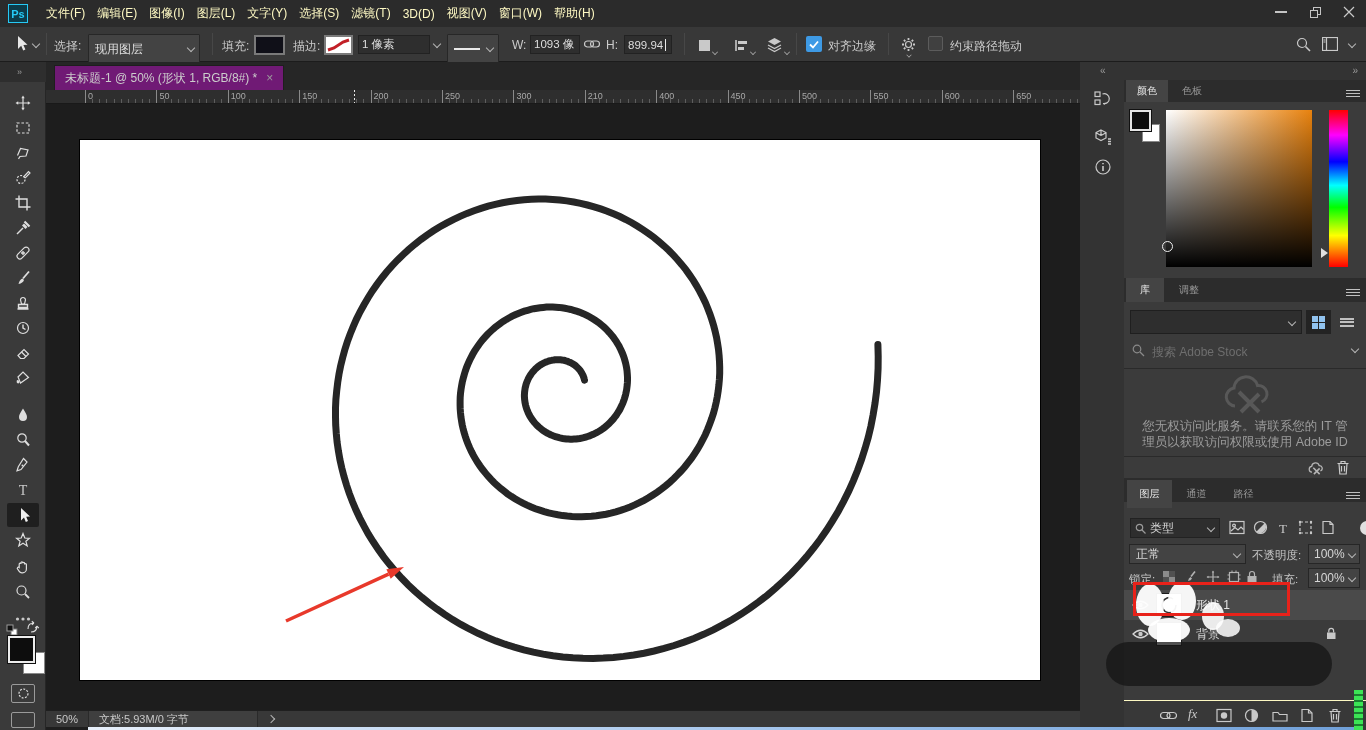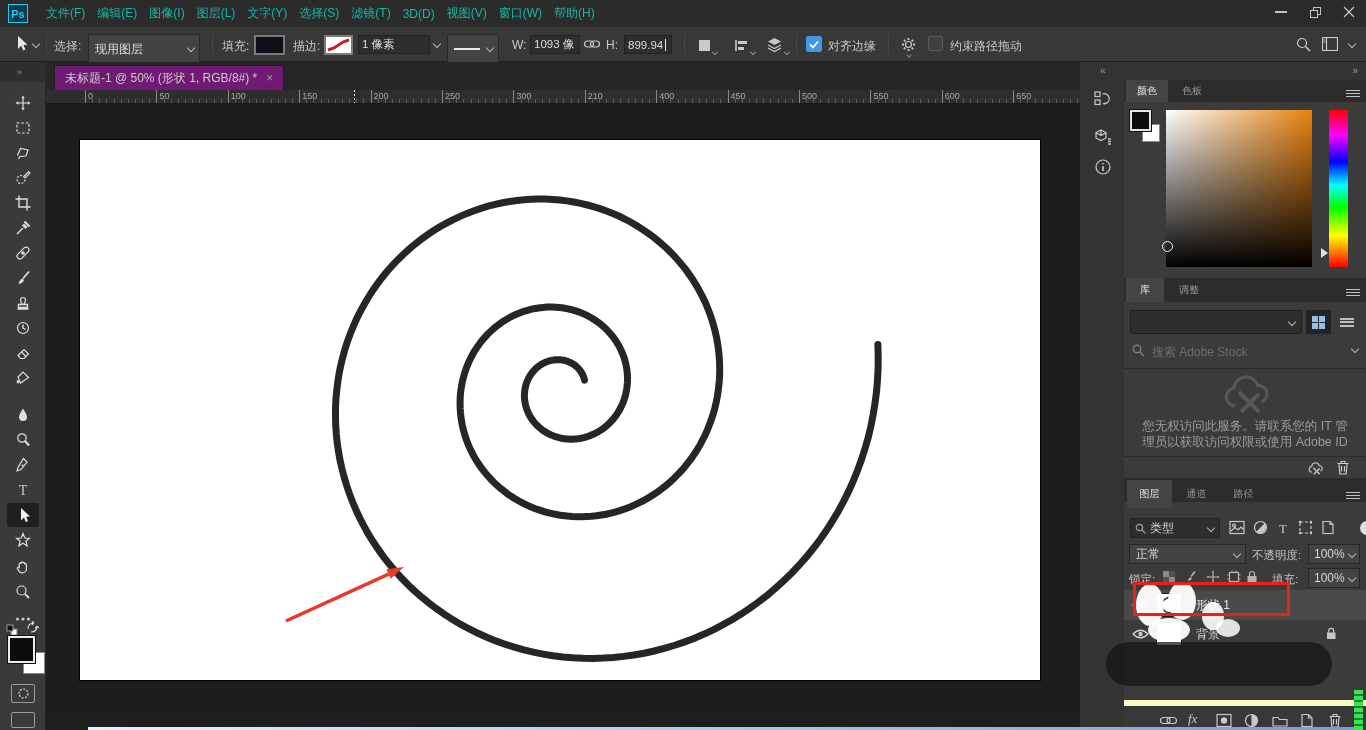--- a/index.html
+++ b/index.html
@@ -4,21 +4,21 @@
 <style>
 *{margin:0;padding:0;box-sizing:border-box;}
 html,body{width:1366px;height:730px;overflow:hidden;background:#1e1e1e;font-family:"Liberation Sans","DejaVu Sans",sans-serif;}
 .abs{position:absolute;}
 #app{position:relative;width:1366px;height:730px;color:#d6d6d6;font-size:12px;}
 svg{display:block;}
 .chev{display:inline-block;width:6px;height:6px;border:solid #b5b5b5;border-width:0 1.5px 1.5px 0;transform:rotate(45deg);}
 .sep{position:absolute;top:6px;bottom:6px;width:1px;background:#2a2a2a;border-right:1px solid #474747;}
 #menubar{position:absolute;left:0;top:0;width:1366px;height:27px;background:#2b2b2b;display:flex;align-items:center;}
 #pslogo{width:20px;height:19px;margin-left:8px;border:1px solid #26c9f5;color:#26c9f5;font-size:11px;display:flex;align-items:center;justify-content:center;background:#0d3c4a;font-weight:bold;}
-.mitem{padding:0 6px;color:#14b8a6;font-size:12px;white-space:nowrap;}
+.mitem{padding:0 6px;color:#fef9c3;font-size:12px;white-space:nowrap;}
 #winbtns{position:absolute;right:0;top:0;height:24px;display:flex;}
 .wbtn{width:34px;height:24px;display:flex;align-items:center;justify-content:center;color:#c5c5c5;}
 #opts{position:absolute;left:0;top:27px;width:1366px;height:35px;background:#383838;border-bottom:1px solid #1c1c1c;}
 .olabel{position:absolute;top:11px;color:#cbcbcb;font-size:12px;}
 .obox{position:absolute;top:7px;height:30px;background:#434343;border:1px solid #272727;border-radius:1px;color:#dedede;font-size:12px;display:flex;align-items:center;padding:0 6px;}
 .obox .chev{position:absolute;right:5px;margin-top:-2px;}
 .oinput{position:absolute;top:8px;height:19px;background:#2e2e2e;border:1px solid #222;color:#dedede;font-size:11.5px;display:flex;align-items:center;padding:0 3px;white-space:nowrap;overflow:hidden;}
 #toolbar{position:absolute;left:0;top:62px;width:46px;height:668px;background:#3a3a3a;border-right:1px solid #262626;}
 #tb-head{position:absolute;left:0;top:0;width:46px;height:20px;background:#2e2e2e;color:#9a9a9a;font-size:9px;text-align:left;line-height:20px;padding-left:17px;}
 .tool{position:absolute;left:7px;width:32px;height:24px;display:flex;align-items:center;justify-content:center;}
@@ -362,20 +362,27 @@
 </div>
 <div id="pasteboard">
   <div id="canvas">
     <svg id="artsvg" width="960" height="540">
           <path d="M797.9 204.6L798.2 216.5L798.1 228.3L797.5 240.1L796.5 251.8L795.0 263.4L793.1 274.9L790.9 286.2L788.2 297.5L785.0 308.6L781.5 319.5L777.6 330.3L773.3 340.8L768.7 351.2L763.6 361.3L758.3 371.2L752.5 380.9L746.5 390.3L740.1 399.5L733.4 408.3L726.4 416.9L719.1 425.2L711.5 433.2L703.7 440.8L695.6 448.2L687.3 455.2L678.8 461.8L670.0 468.1L661.1 474.1L651.9 479.7L642.6 484.9L633.2 489.8L623.6 494.3L613.9 498.4L604.1 502.1L594.1 505.5L584.1 508.4L574.1 511.0L564.0 513.2L553.8 515.0L543.6 516.4L533.4 517.5L523.3 518.1L513.1 518.4L503.0 518.3L492.9 517.8L482.9 516.9L473.0 515.7L463.2 514.1L453.4 512.2L443.8 509.9L434.3 507.2L425.0 504.2L415.8 500.9L406.8 497.3L398.0 493.3L389.3 489.0L380.8 484.4L372.6 479.6L364.6 474.4L356.8 469.0L349.2 463.3L341.9 457.3L334.8 451.1L328.0 444.7L321.5 438.0L315.3 431.2L309.3 424.1L303.6 416.8L298.3 409.4L293.2 401.8L288.4 394.1L284.0 386.2L279.8 378.1L276.0 370.0L272.5 361.8L269.3 353.4L266.5 345.0L264.0 336.6L261.8 328.0L259.9 319.5L258.4 310.9L257.1 302.2L256.3 293.6L255.7 285.0L255.5 276.4L255.5 267.9L255.9 259.3L256.7 250.9L257.7 242.5L259.0 234.2L260.6 226.0L262.6 217.8L264.8 209.8L267.3 201.9L270.1 194.2L273.2 186.6L276.5 179.1L280.1 171.8L284.0 164.7L288.1 157.7L292.4 150.9L297.0 144.4L301.8 138.0L306.8 131.8L312.0 125.9L317.4 120.2L323.0 114.7L328.8 109.4L334.7 104.4L340.8 99.6L347.0 95.1L353.4 90.8L359.9 86.8L366.5 83.1L373.3 79.6L380.1 76.4L387.0 73.4L394.0 70.8L401.0 68.4L408.1 66.2L415.3 64.4L422.5 62.8L429.7 61.5L436.9 60.5L444.1 59.7L451.3 59.3L458.5 59.1L465.6 59.1L472.7 59.4L479.8 60.0L486.8 60.9L493.8 62.0L500.6 63.3L507.4 65.0L514.1 66.8L520.7 68.9L527.2 71.2L533.5 73.8L539.8 76.5L545.8 79.5L551.8 82.7L557.6 86.2L563.2 89.8L568.7 93.6L574.0 97.5L579.1 101.7L584.1 106.0L588.9 110.5L593.4 115.2L597.8 120.0L602.0 124.9L606.0 129.9L609.7 135.1L613.3 140.4L616.6 145.8L619.7 151.3L622.6 156.9L625.3 162.5L627.7 168.2L629.9 174.0L631.9 179.9L633.7 185.8L635.2 191.7L636.6 197.6L637.6 203.6L638.5 209.5L639.1 215.5L639.5 221.5L639.7 227.4L639.7 233.3L639.4 239.2L638.9 245.0L638.2 250.8L637.3 256.6L636.2 262.2L634.9 267.8L633.4 273.4L631.6 278.8L629.7 284.1L627.6 289.4L625.4 294.5L622.9 299.5L620.3 304.4L617.5 309.2L614.5 313.8L611.4 318.4L608.1 322.7L604.7 327.0L601.1 331.0L597.4 334.9L593.6 338.7L589.7 342.3L585.7 345.7L581.5 349.0L577.3 352.1L572.9 355.0L568.5 357.8L564.0 360.3L559.4 362.7L554.8 364.9L550.1 366.9L545.4 368.7L540.6 370.4L535.8 371.8L530.9 373.1L526.1 374.2L521.2 375.0L516.3 375.8L511.4 376.3L506.6 376.6L501.7 376.8L496.9 376.7L492.1 376.5L487.3 376.1L482.6 375.6L477.9 374.8L473.3 373.9L468.7 372.9L464.2 371.6L459.8 370.2L455.4 368.7L451.2 367.0L447.0 365.1L442.9 363.1L438.9 361.0L435.0 358.7L431.2 356.3L427.5 353.8L424.0 351.1L420.5 348.3L417.2 345.5L414.0 342.5L411.0 339.4L408.1 336.2L405.3 332.9L402.6 329.5L400.1 326.1L397.7 322.6L395.5 319.0L393.4 315.4L391.5 311.7L389.7 307.9L388.1 304.1L386.6 300.3L385.3 296.4L384.1 292.5L383.1 288.6L382.2 284.7L381.5 280.7L380.9 276.8L380.5 272.8L380.2 268.9L380.1 265.0L380.1 261.1L380.2 257.2L380.5 253.4L381.0 249.5L381.6 245.8L382.3 242.0L383.2 238.3L384.2 234.7L385.3 231.1L386.5 227.6L387.9 224.2L389.4 220.8L391.0 217.5L392.7 214.3L394.5 211.2L396.5 208.1L398.5 205.2L400.6 202.3L402.8 199.6L405.2 196.9L407.6 194.3L410.0 191.9L412.6 189.5L415.2 187.3L417.9 185.2L420.7 183.1L423.5 181.2L426.4 179.4L429.3 177.8L432.2 176.2L435.2 174.8L438.3 173.5L441.4 172.3L444.4 171.2L447.6 170.3L450.7 169.4L453.8 168.7L457.0 168.2L460.1 167.7L463.3 167.4L466.4 167.1L469.6 167.0L472.7 167.0L475.8 167.2L478.8 167.4L481.9 167.8L484.9 168.2L487.9 168.8L490.8 169.5L493.7 170.3L496.5 171.2L499.3 172.1L502.1 173.2L504.8 174.4L507.4 175.7L509.9 177.0L512.4 178.5L514.8 180.0L517.2 181.6L519.5 183.3L521.7 185.1L523.8 186.9L525.8 188.8L527.8 190.8L529.6 192.8L531.4 194.9L533.1 197.0L534.7 199.2L536.2 201.4L537.6 203.7L539.0 206.0L540.2 208.4L541.3 210.8L542.4 213.2L543.3 215.6L544.2 218.0L544.9 220.5L545.6 223.0L546.1 225.4L546.6 227.9L547.0 230.4L547.2 232.9L547.4 235.4L547.5 237.8L547.5 240.3L547.4 242.7L547.2 245.2L546.9 247.6L546.6 249.9L546.1 252.3L545.6 254.6L545.0 256.9L544.3 259.1L543.5 261.3L542.7 263.5L541.7 265.6L540.7 267.6L539.7 269.7L538.5 271.6L537.3 273.5L536.1 275.4L534.7 277.2L533.4 278.9L531.9 280.5L530.4 282.1L528.9 283.7L527.3 285.1L525.7 286.5L524.0 287.9L522.3 289.1L520.5 290.3L518.8 291.4L517.0 292.5L515.1 293.4L513.3 294.3L511.4 295.1L509.5 295.9L507.6 296.5L505.7 297.1L503.7 297.7L501.8 298.1L499.9 298.5L497.9 298.7L496.0 299.0L494.0 299.1L492.1 299.2L490.2 299.2L488.3 299.1L486.4 299.0L484.5 298.7L482.7 298.5L480.9 298.1L479.1 297.7L477.3 297.2L475.5 296.7L473.8 296.1L472.2 295.4L470.5 294.7L468.9 293.9L467.3 293.1L465.8 292.2L464.3 291.3L462.9 290.3L461.5 289.3L460.2 288.2L458.9 287.1L457.6 285.9L456.5 284.8L455.3 283.5L454.2 282.3L453.2 281.0L452.2 279.6L451.3 278.3L450.4 276.9L449.6 275.5L448.9 274.1L448.2 272.7L447.6 271.2L447.0 269.8L446.5 268.3L446.0 266.8L445.6 265.3L445.3 263.8L445.0 262.3L444.8 260.8L444.6 259.3L444.5 257.8L444.4 256.3L444.4 254.9L444.5 253.4L444.6 251.9L444.8 250.5L445.0 249.1L445.2 247.7L445.6 246.3L445.9 244.9L446.3 243.6L446.8 242.3L447.3 241.0L447.9 239.7L448.4 238.5L449.1 237.3L449.8 236.1L450.5 235.0L451.2 233.9L452.0 232.8L452.8 231.8L453.7 230.8L454.6 229.8L455.5 228.9L456.4 228.1L457.4 227.2L458.4 226.4L459.4 225.7L460.4 225.0L461.5 224.3L462.5 223.7L463.6 223.1L464.7 222.6L465.8 222.1L466.9 221.7L468.1 221.3L469.2 220.9L470.3 220.6L471.5 220.4L472.6 220.1L473.8 220.0L474.9 219.8L476.0 219.7L477.2 219.7L478.3 219.7L479.4 219.7L480.5 219.8L481.6 219.9L482.7 220.1L483.8 220.3L484.8 220.5L485.8 220.8L486.9 221.1L487.9 221.5L488.8 221.9L489.8 222.3L490.7 222.7L491.7 223.2L492.5 223.7L493.4 224.3L494.2 224.8L495.1 225.4L495.8 226.0L496.6 226.7L497.3 227.4L498.0 228.1L498.7 228.8L499.3 229.5L499.9 230.2L500.5 231.0L501.0 231.8L501.5 232.6L502.0 233.4L502.4 234.2L502.8 235.0L503.2 235.9L503.5 236.7L503.8 237.6L504.1 238.4L504.3 239.3L504.5 240.1" fill="none" stroke="#262626" stroke-width="7" stroke-linecap="round"></path>
           <line x1="206" y1="481" x2="308.5417657177189" y2="434.07410721392523" stroke="#e8392b" stroke-width="3.5"></line>
           <polygon points="324,427 310.70561027727246,438.80250828850535 306.3779211581653,429.3457061393451" fill="#e8392b"></polygon>
         </svg>
   </div>
 </div>
+<div id="statusbar">
+  <span class="abs" style="left:10px;top:2px">50%</span>
+  <div id="docinfo">
+        <span>文档:5.93M/0 字节</span>
+      </div>
+  <span class="chev abs" style="left:222px;top:5px;transform:rotate(-45deg)"></span>
+</div>
 
 <div id="rightside">
   <div id="dockstrip">
     <span class="abs" style="left:20px;top:3px">«</span>
     <span class="abs" style="right:8px;top:3px">»</span>
   </div>
   <div class="dockicon" style="top:28px">
         <svg width="18" height="18" class="icon">
           <rect x="1" y="2" width="5" height="4.5"></rect>
           <rect x="1" y="10" width="5" height="4.5"></rect>
@@ -599,21 +606,21 @@
       <div class="thumb abs" style="left:32px;top:2px"></div>
       <span class="abs" style="left:72px;font-size:12px;color:#d5d5d5">背景</span>
       <div class="abs" style="left:202px;top:7px">
             <svg width="11" height="13" class="icon">
               <rect x="1" y="5.5" width="8.5" height="6.5" class="f"></rect>
               <path d="M2.8 5.5 V3.8 a2.4 2.4 0 0 1 4.8 0 V5.5"></path>
             </svg>
           </div>
     </div>
 
-    <div class="abs" style="left:0;top:222px;width:242px;height:30px;border-top:6px solid #fef9c3;background:#383838">
+    <div class="abs" style="left:0;top:222px;width:242px;height:30px;border-top:1px solid #fef9c3;background:#383838">
       <div class="abs" style="left:36px;top:9px">
             <svg width="17" height="11" class="icon">
               <rect x="0.5" y="2.5" width="9.5" height="6" rx="3"></rect>
               <rect x="7" y="2.5" width="9.5" height="6" rx="3"></rect>
             </svg>
           </div>
       <div class="abs" style="left:64px;top:5px;font-style:italic;font-size:13px;color:#c9c9c9;font-family:'Liberation Serif',serif">fx</div>
       <div class="abs" style="left:92px;top:7px">
             <svg width="16" height="15" class="icon">
               <rect x="1" y="1.5" width="14" height="12"></rect>

